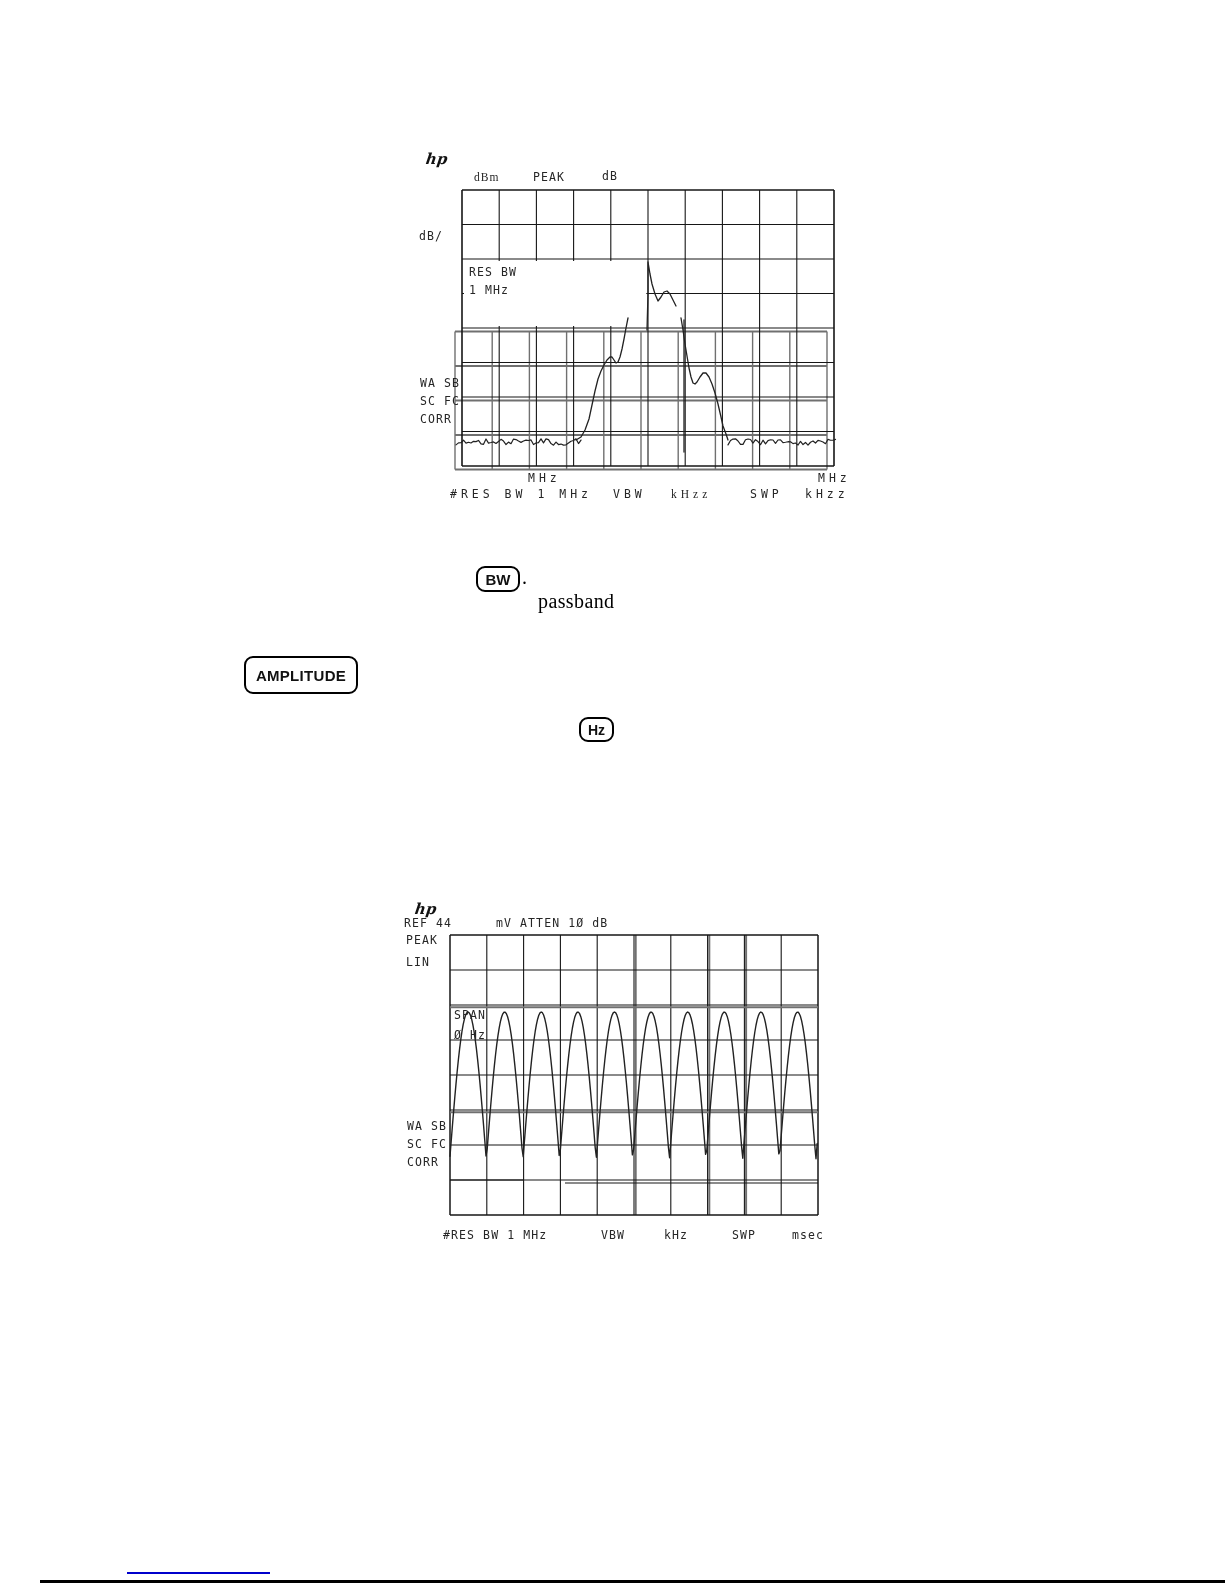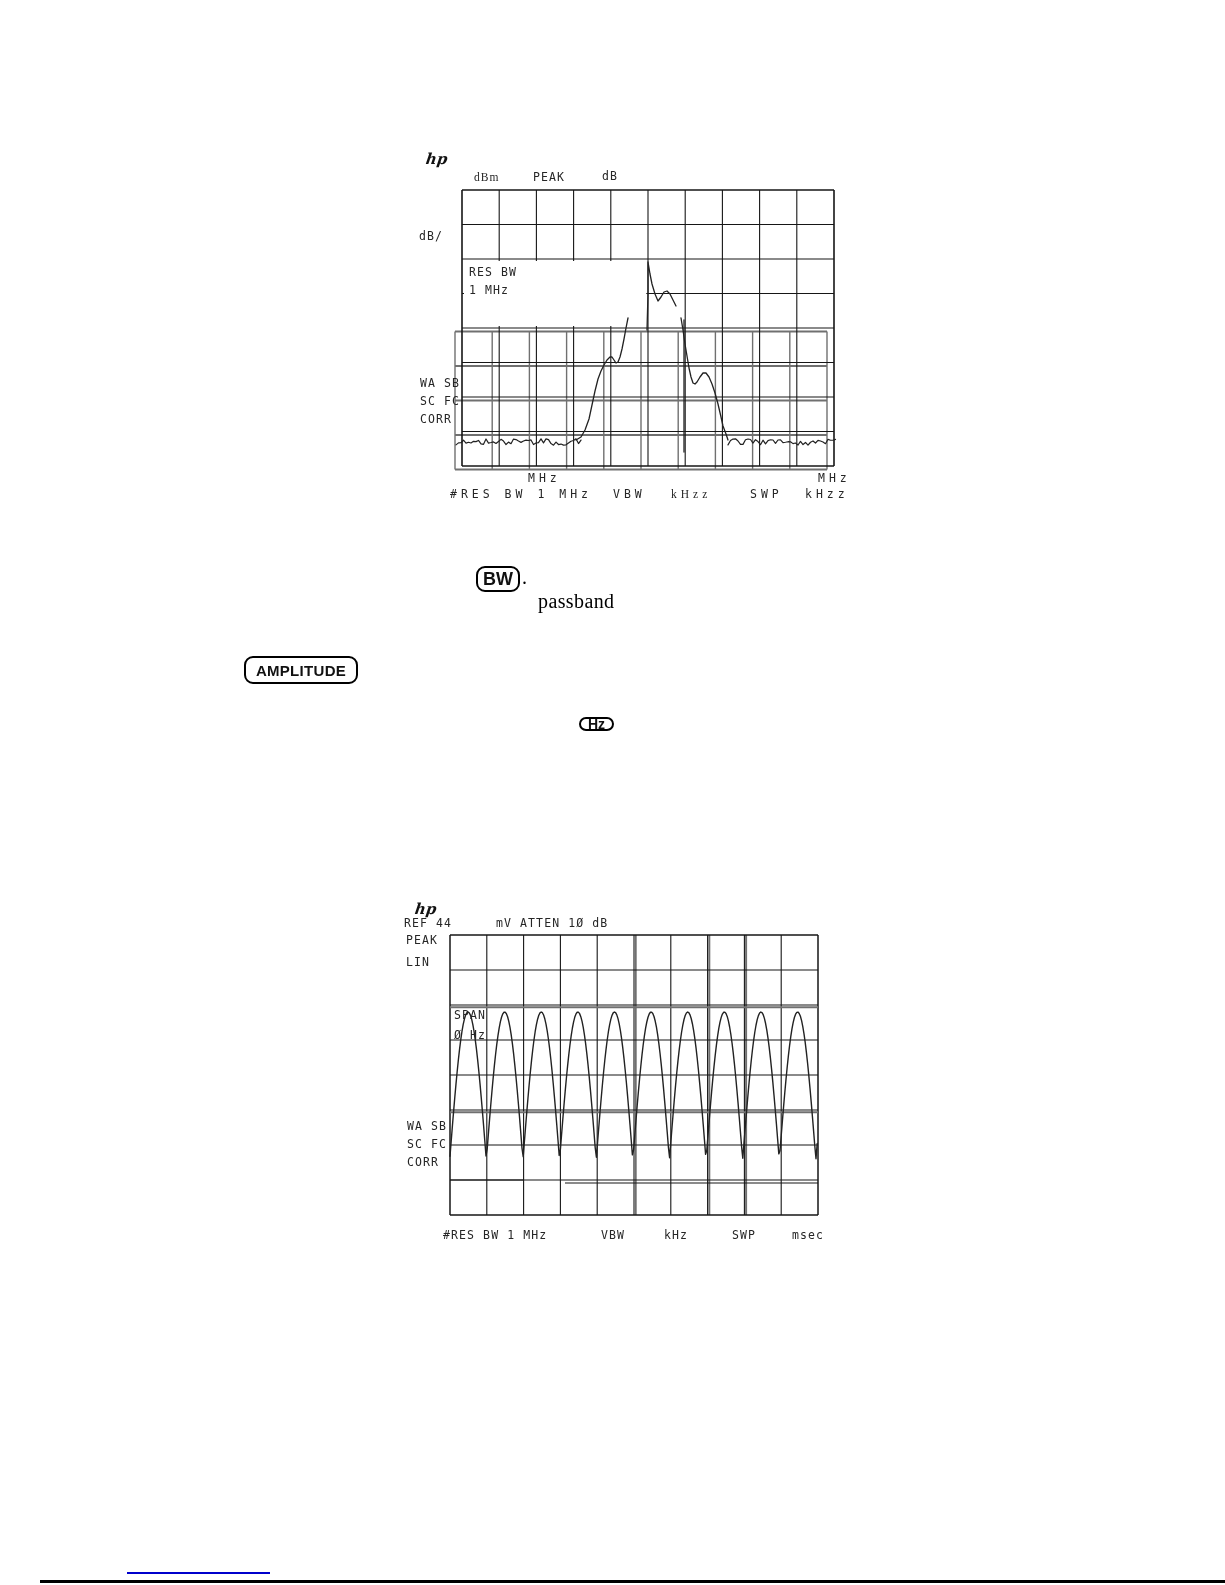--- a/index.html
+++ b/index.html
@@ -88,31 +88,31 @@
 
     <span class="abs crt crtw" style="left:528px;top:472px;">MHz</span>
     <span class="abs crt crtw" style="left:818px;top:472px;">MHz</span>
     <span class="abs crt crtw" style="left:450px;top:488px;">#RES BW 1 MHz</span>
     <span class="abs crt crtw" style="left:613px;top:488px;">VBW</span>
     <span class="abs crt crtw" style="left:671px;top:488px;font-family:Liberation Serif, serif;">kHzz</span>
     <span class="abs crt crtw" style="left:750px;top:488px;">SWP</span>
     <span class="abs crt crtw" style="left:805px;top:488px;">kHzz</span>
   </div>
 
-  <div class="abs key" style="left:476px;top:566px;width:44px;height:26px;font-size:18px;">
+  <div class="abs key" style="left:476px;top:566px;width:44px;height:26px;font-size:15px;">
     <span>BW</span>
   </div>
   <span class="abs serif" style="left:522px;top:566px;font-size:20px;">.</span>
   <span class="abs serif" style="left:510px;top:590px;font-size:20px;letter-spacing:0.4px;margin-left:28px;">passband</span>
 
-  <div class="abs key" style="left:244px;top:656px;width:114px;height:28px;font-size:15px;letter-spacing:0.3px;">
+  <div class="abs key" style="left:244px;top:656px;width:114px;height:38px;font-size:15px;letter-spacing:0.3px;">
     <span>AMPLITUDE</span>
   </div>
 
-  <div class="abs key" style="left:579px;top:717px;width:35px;height:14px;font-size:14px;">
+  <div class="abs key" style="left:579px;top:717px;width:35px;height:25px;font-size:14px;">
     <span>Hz</span>
   </div>
 
   <div>
     <span class="abs hplogo" style="left:415px;top:900px;">hp</span>
     <span class="abs crt" style="left:404px;top:917px;">REF 44</span>
     <span class="abs crt" style="left:496px;top:917px;">mV ATTEN 1Ø dB</span>
     <span class="abs crt" style="left:406px;top:934px;">PEAK</span>
     <span class="abs crt" style="left:406px;top:956px;">LIN</span>
 

